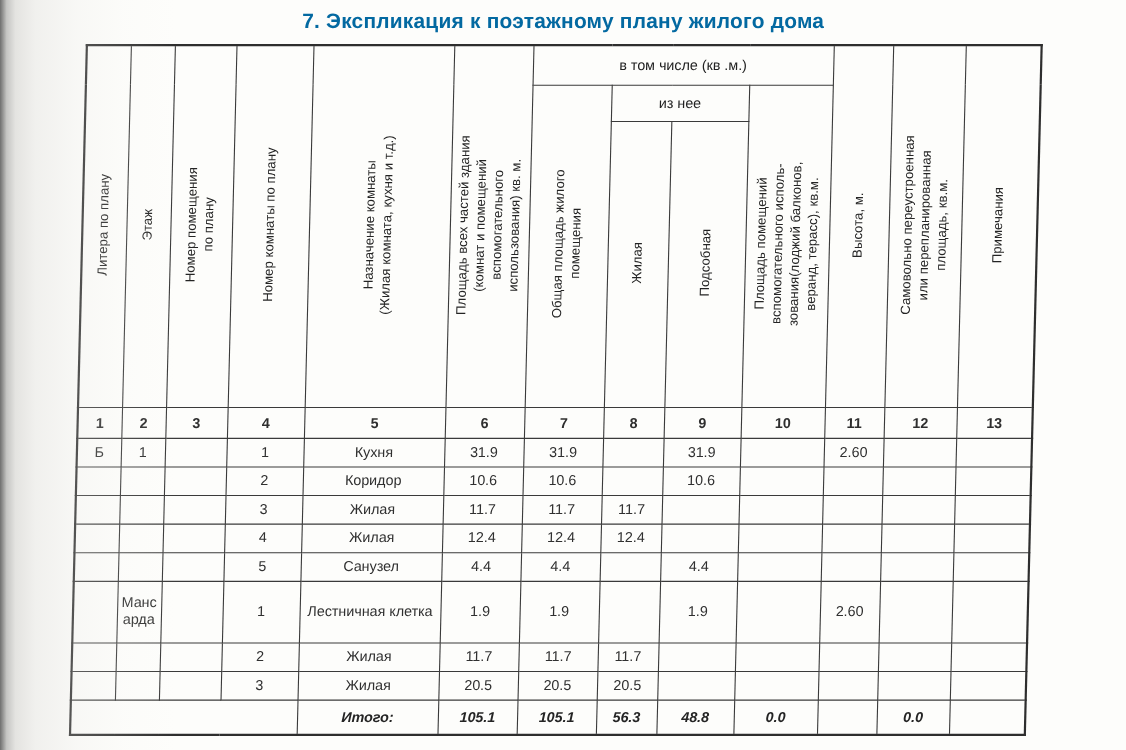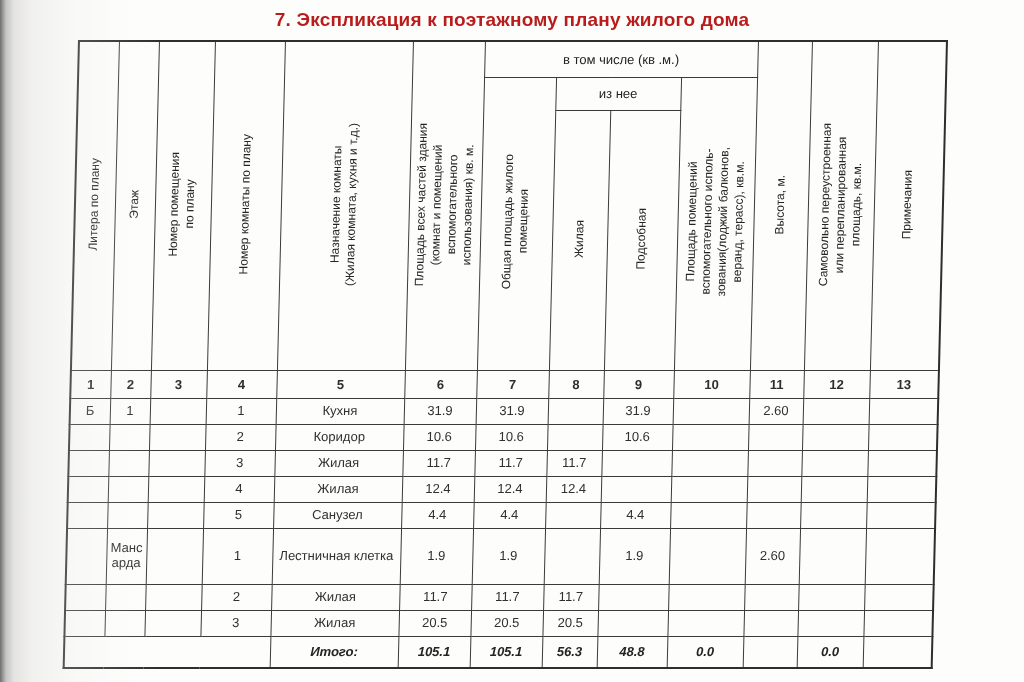--- a/index.html
+++ b/index.html
@@ -22,21 +22,21 @@
       rgba(190,189,185,0.40) 14px,
       rgba(212,211,207,0.30) 32px,
       rgba(228,227,223,0.20) 70px,
       rgba(240,239,235,0.10) 112px,
       rgba(255,255,255,0) 160px);
     z-index:5;pointer-events:none;
   }
   .title{
     position:absolute;top:9px;left:0;width:1024px;
     text-align:center;
-    font-size:19px;font-weight:bold;color:#b91c1c;
+    font-size:19px;font-weight:bold;color:#0369a1;
     letter-spacing:0.2px;
     z-index:2;
   }
   .tbl-wrap{
     position:absolute;left:78px;top:40px;
     transform:skewX(-1.4deg);
     transform-origin:top left;
     z-index:1;
   }
   table{

